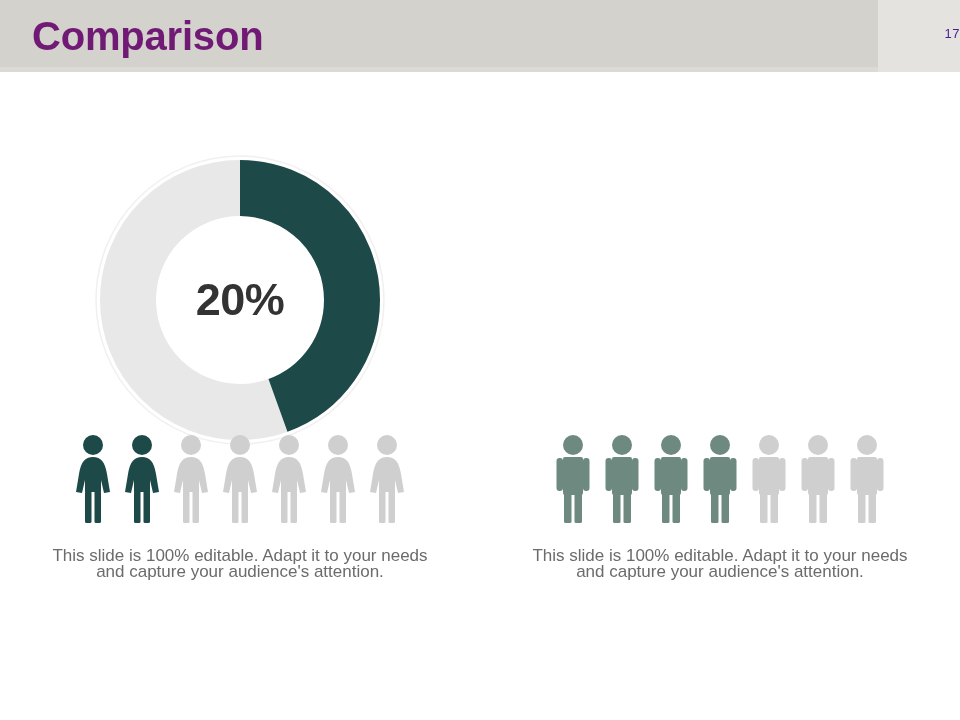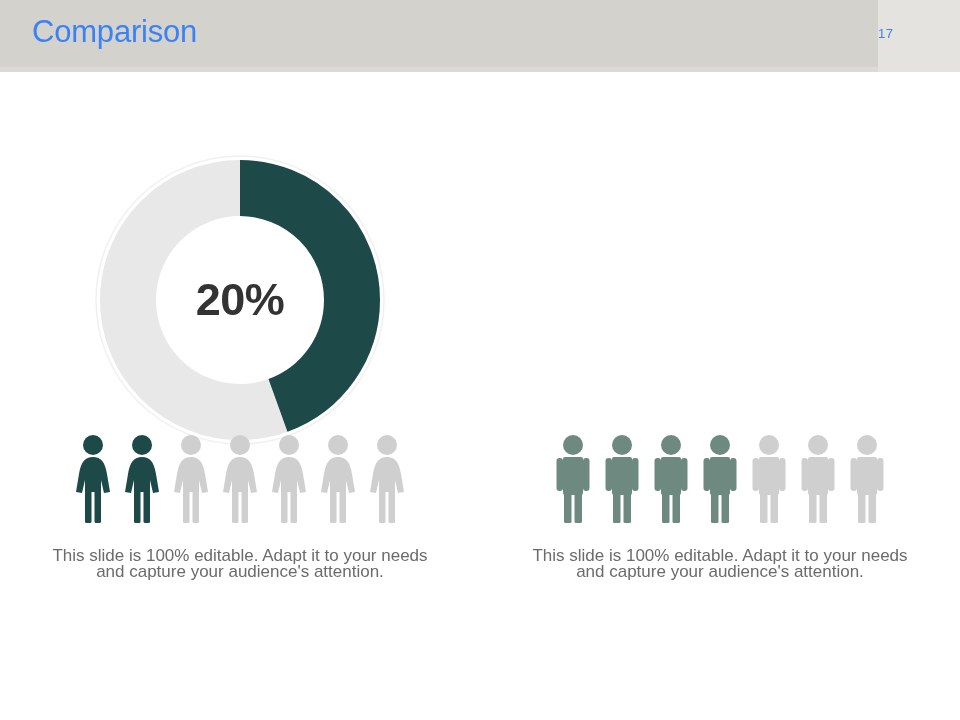--- a/index.html
+++ b/index.html
@@ -46,32 +46,32 @@
     top: 0;
     width: 82px;
     height: 72px;
     background: #e4e3df;
   }
   .header-page-num {
     position: absolute;
     left: 878px;
     top: 26px;
     width: 82px;
-    text-align: left;
+    text-align: right;
     font-size: 13px;
-    color: #3b82f6;
+    color: #4c1d95;
     letter-spacing: 0.5px;
   }
   .page-title {
     position: absolute;
     left: 32px;
     top: 14px;
-    font-size: 31px;
-    font-weight: normal;
-    color: #3b82f6;
+    font-size: 40px;
+    font-weight: bold;
+    color: #701a75;
     letter-spacing: -0.2px;
     white-space: nowrap;
   }
 
   
   .column {
     position: absolute;
     top: 150px;
     width: 480px;
     height: 470px;

